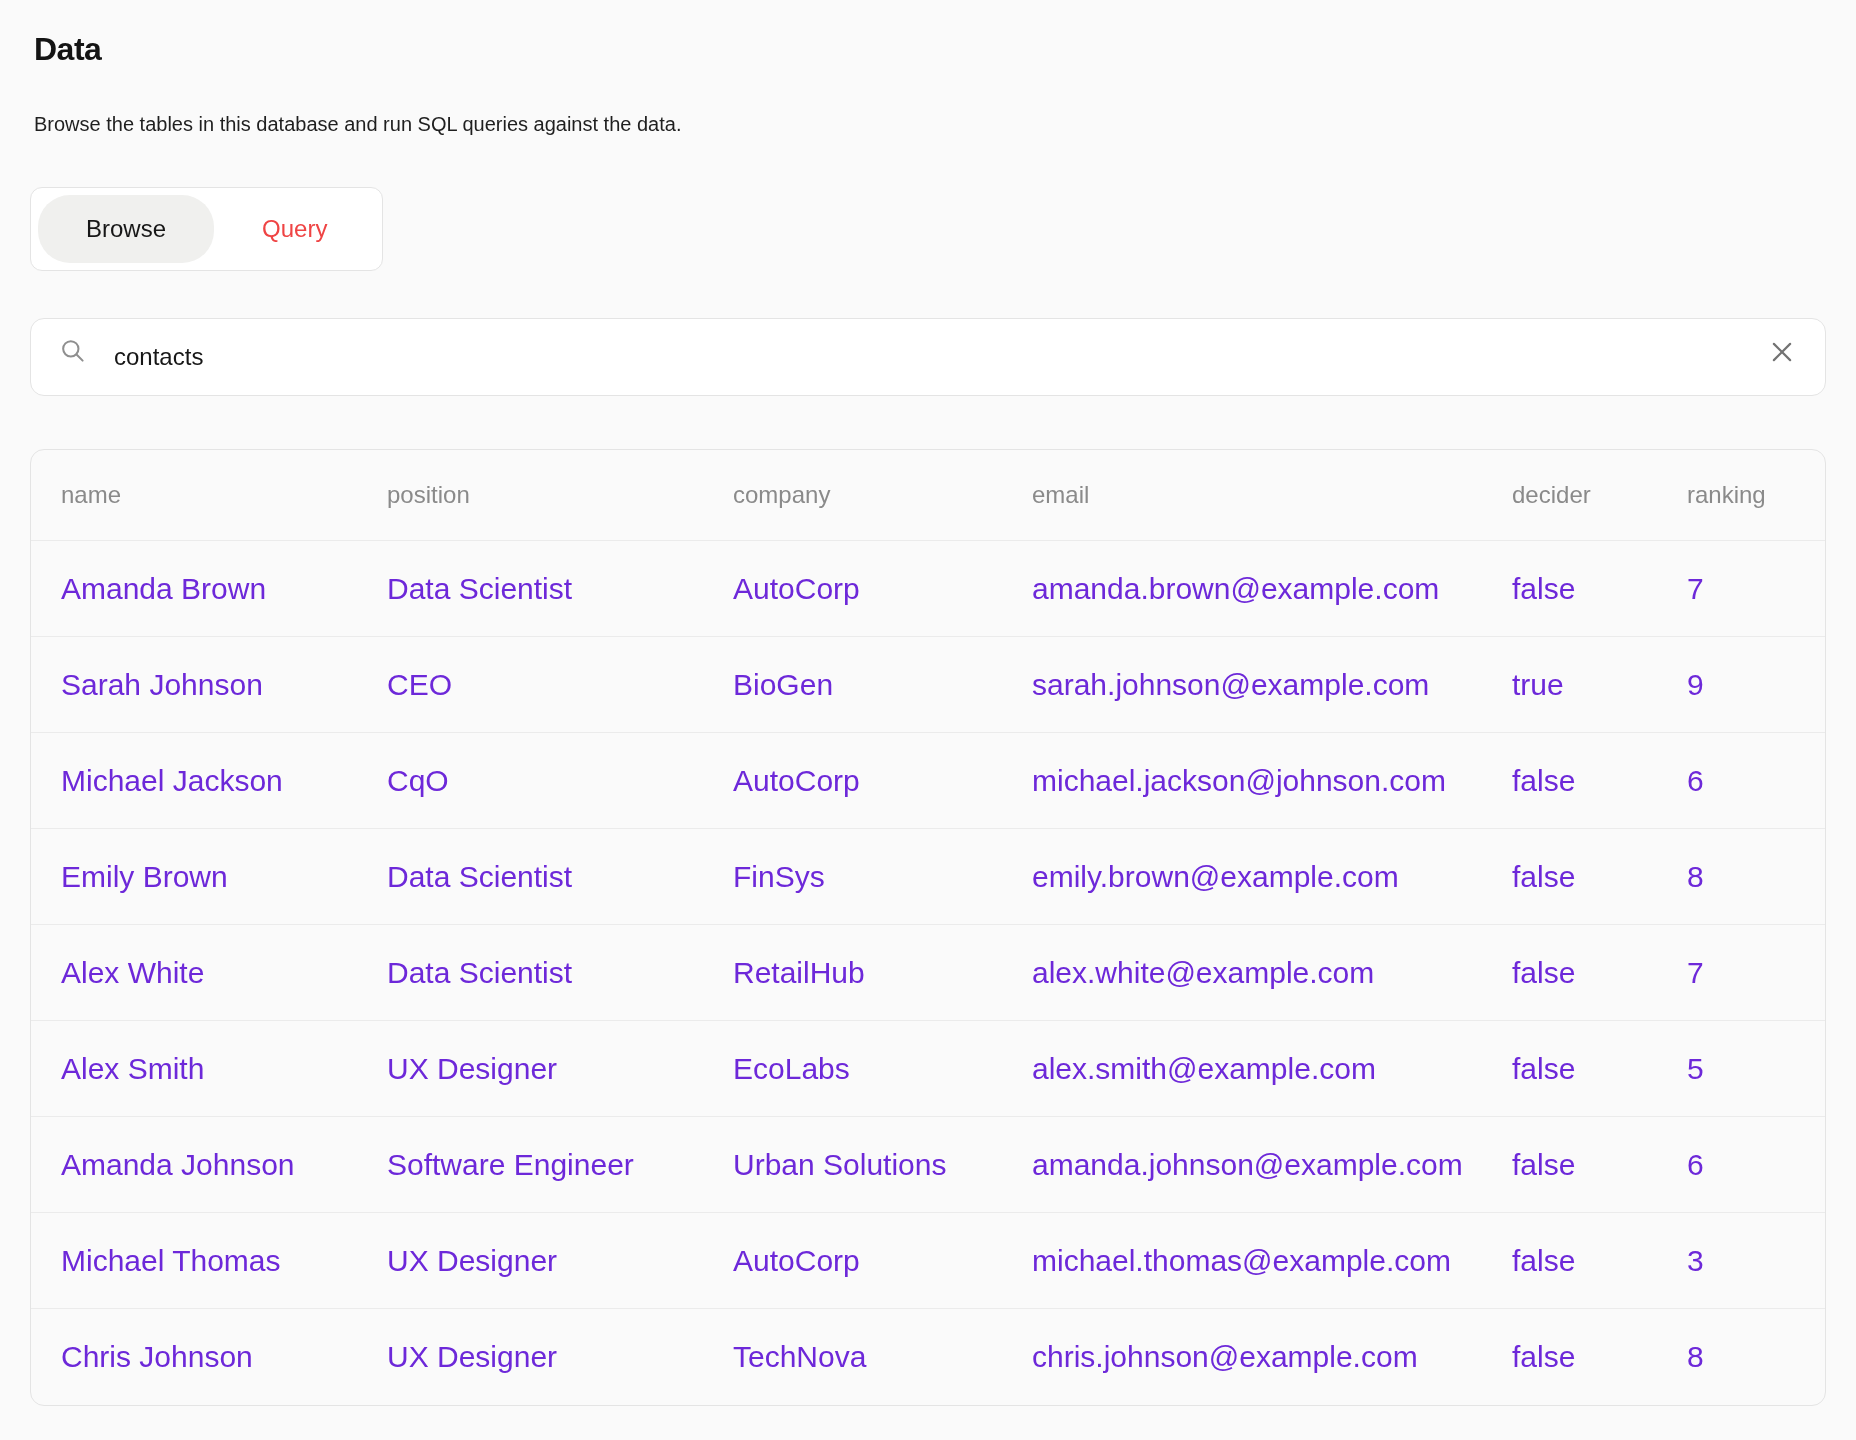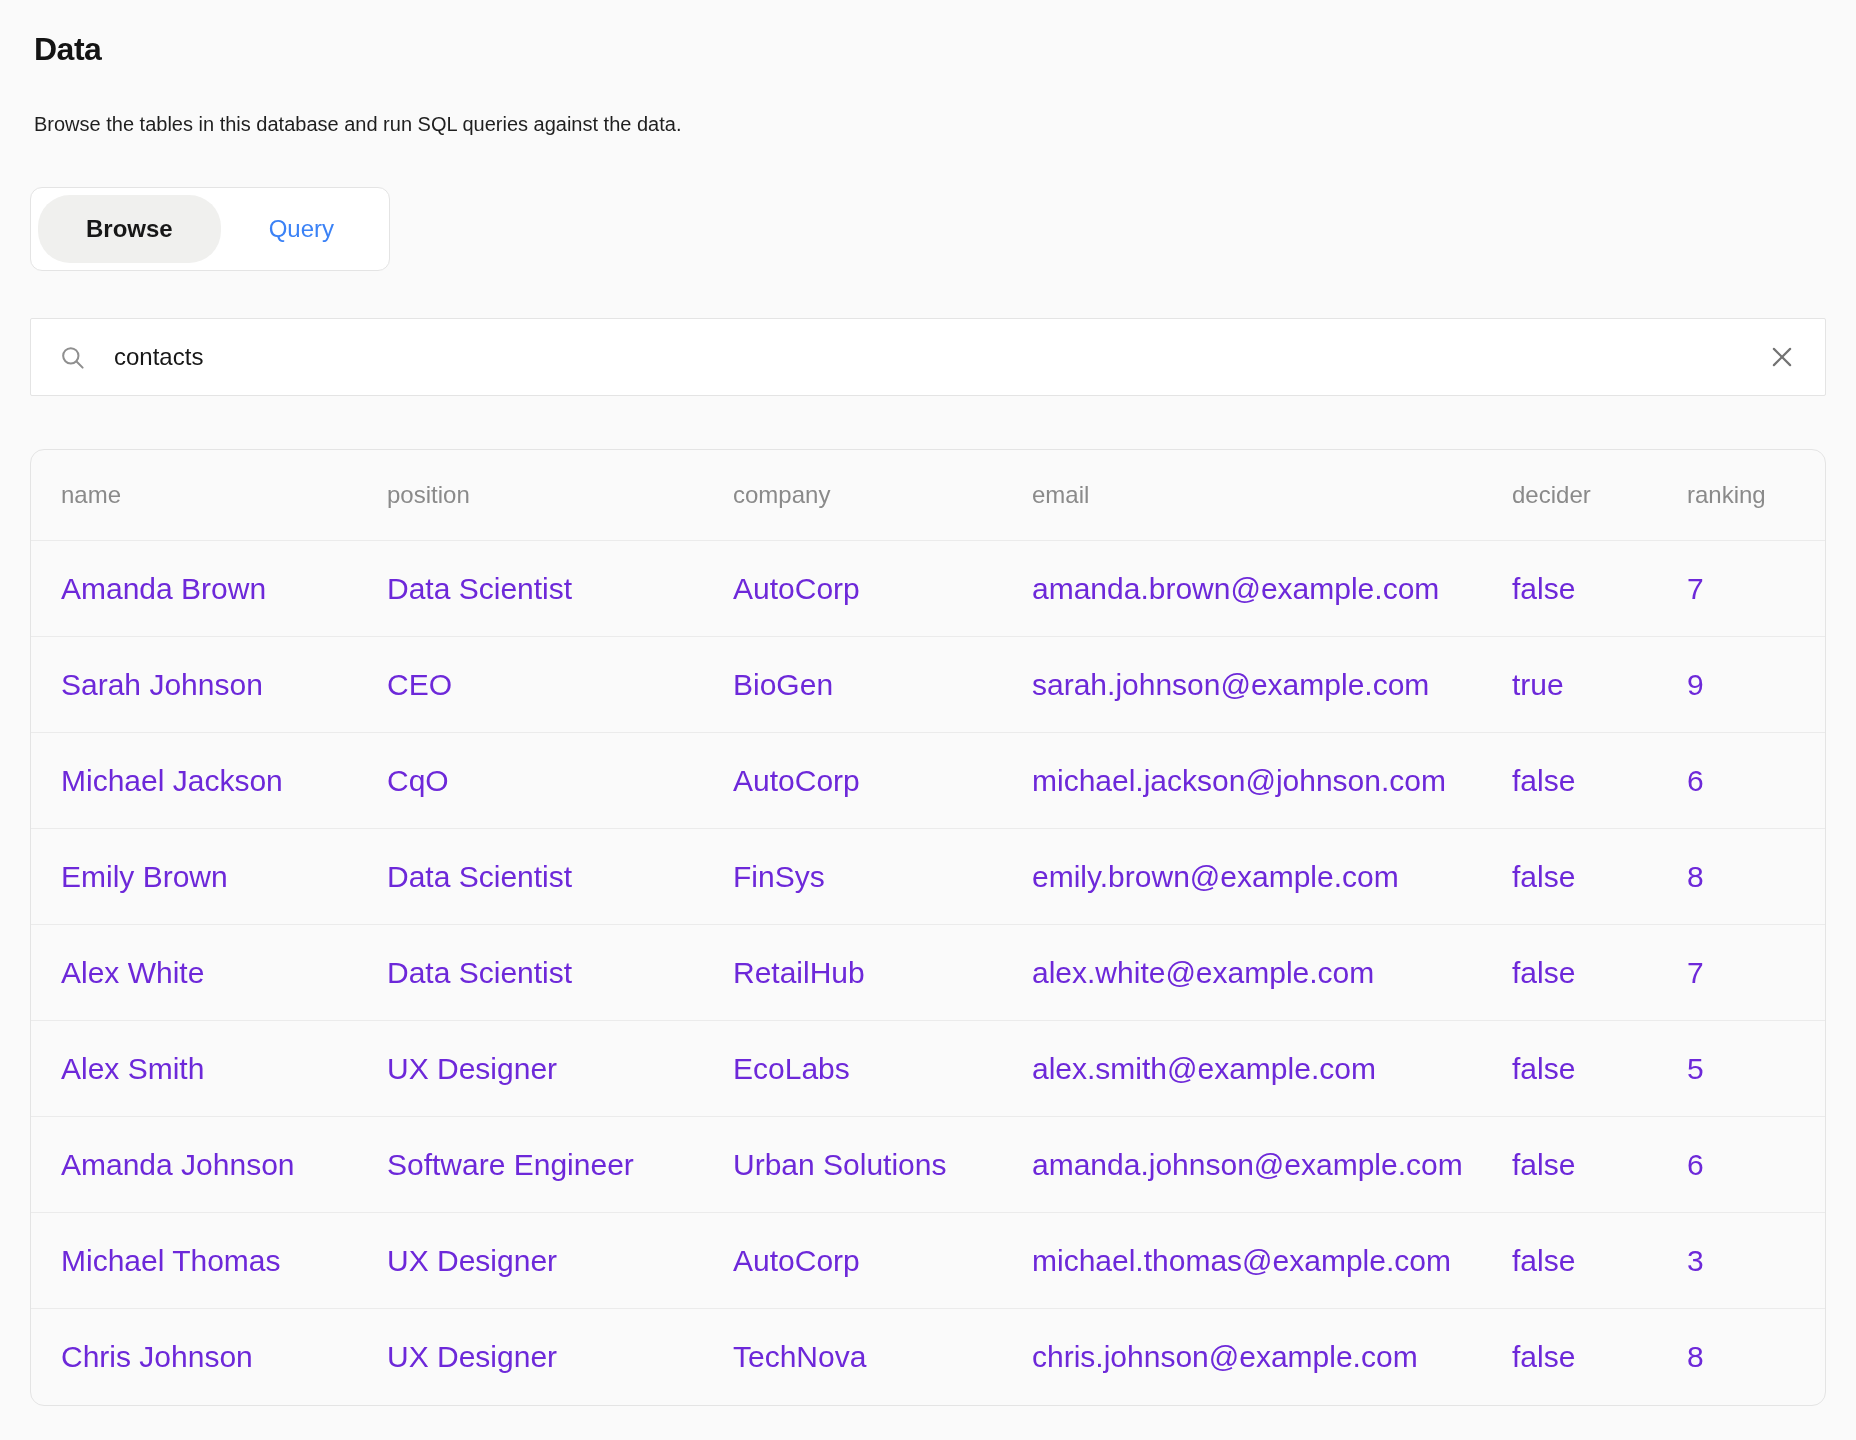--- a/index.html
+++ b/index.html
@@ -44,40 +44,40 @@
   .tab {
     appearance: none;
     border: 0;
     background: transparent;
     font-family: inherit;
     font-size: 24px;
     line-height: 68px;
     height: 68px;
     padding: 0 48px;
     border-radius: 9px;
-    color: #3b82f6;
+    color: #ef4444;
     cursor: pointer;
   }
   .tab.active {
     background: #f0f0ee;
     color: #171717;
-    font-weight: 700;
+    font-weight: 400;
     border-radius: 32px;
   }
 
   
   .search {
     margin-top: 47px;
     height: 78px;
     width: 1796px;
     background: #ffffff;
     border: 1px solid #e4e4e4;
-    border-radius: 2px;
-    display: flex;
-    align-items: center;
+    border-radius: 14px;
+    display: flex;
+    align-items: flex-start;
     padding: 18px 28px;
   }
   .search svg.magnifier { flex: 0 0 auto; display: block; }
   .search input {
     flex: 1 1 auto;
     border: 0;
     outline: none;
     background: transparent;
     font-family: inherit;
     font-size: 24px;

